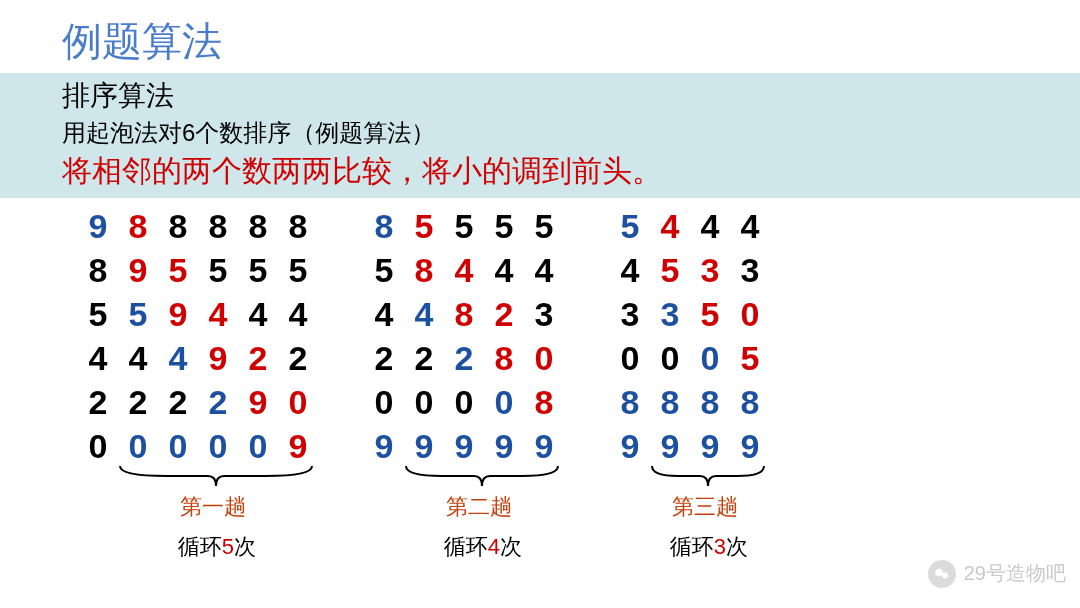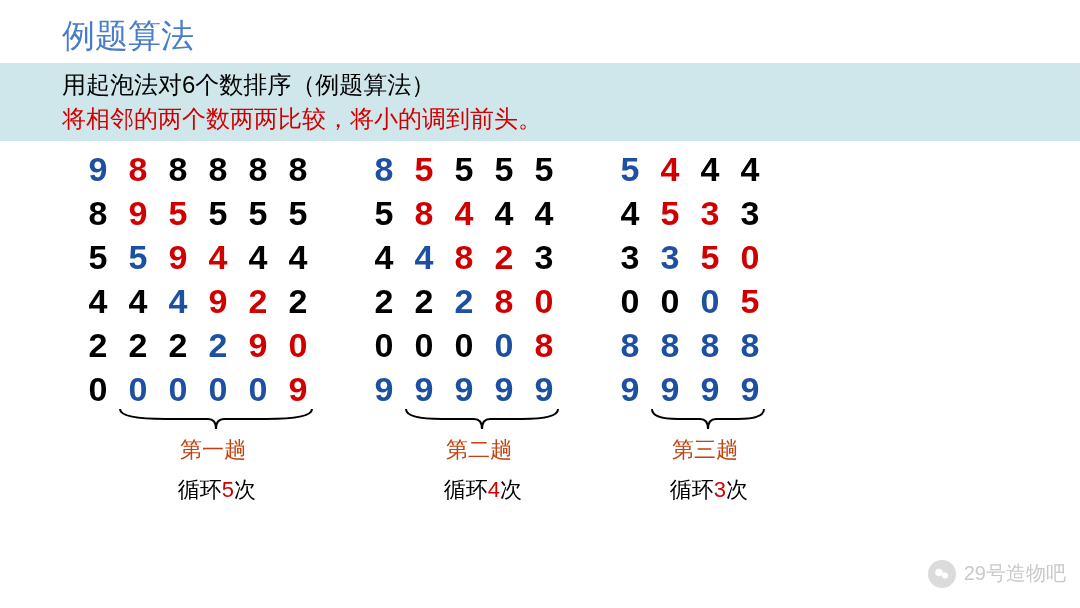--- a/index.html
+++ b/index.html
@@ -5,21 +5,21 @@
   * { margin: 0; padding: 0; box-sizing: border-box; }
   body {
     width: 1080px;
     height: 608px;
     font-family: "Microsoft YaHei", "SimSun", sans-serif;
     background: #fff;
     position: relative;
     overflow: hidden;
   }
   .title {
-    font-size: 33px;
+    font-size: 40px;
     color: #4a7dc9;
     padding: 14px 0 4px 62px;
     font-weight: 400;
   }
   .banner {
     background: #cfe6eb;
     margin: 0;
     padding: 4px 62px 6px;
   }
   .subtitle {
@@ -27,21 +27,21 @@
     color: #000;
     font-weight: 400;
   }
   .desc {
     font-size: 24px;
     color: #000;
     font-weight: 400;
     margin-top: 2px;
   }
   .rule {
-    font-size: 24px;
+    font-size: 30px;
     color: #d00000;
     font-weight: 400;
     margin-top: 2px;
   }
   .content {
     display: flex;
     padding: 6px 0 0 80px;
     gap: 50px;
   }
   .pass-block {
@@ -101,20 +101,21 @@
     background: #d0d0d0;
     display: flex; align-items: center; justify-content: center;
   }
 </style>
 </head>
 <body>
 
 <div class="title">例题算法</div>
 
 <div class="banner">
+  <div class="subtitle">排序算法</div>
   <div class="desc">用起泡法对6个数排序（例题算法）</div>
   <div class="rule">将相邻的两个数两两比较，将小的调到前头。</div>
 </div>
 
 <div class="content" id="content">
     <div class="pass-block">
       <div class="grid">
         <div class="col">
           <div class="cell c-blue">9</div>
           <div class="cell c-black">8</div>

